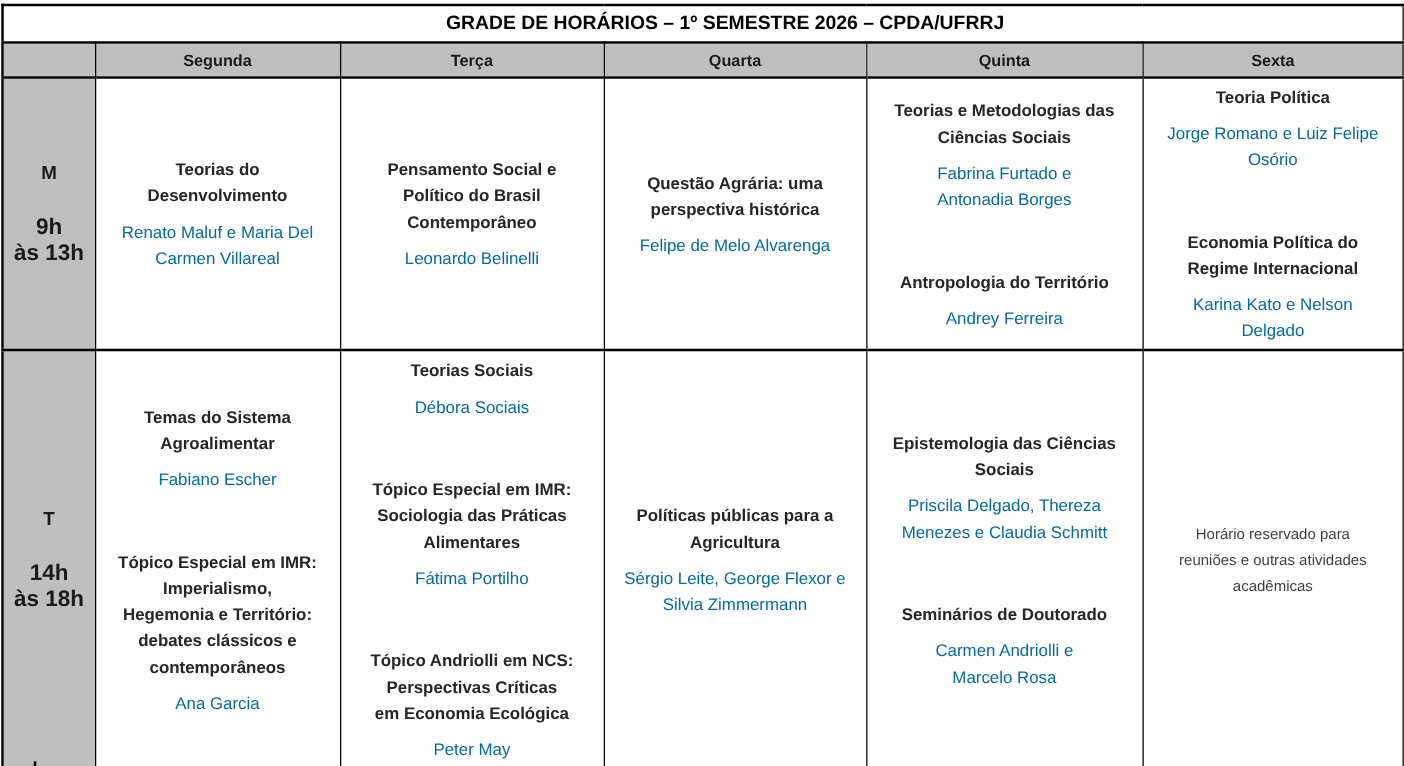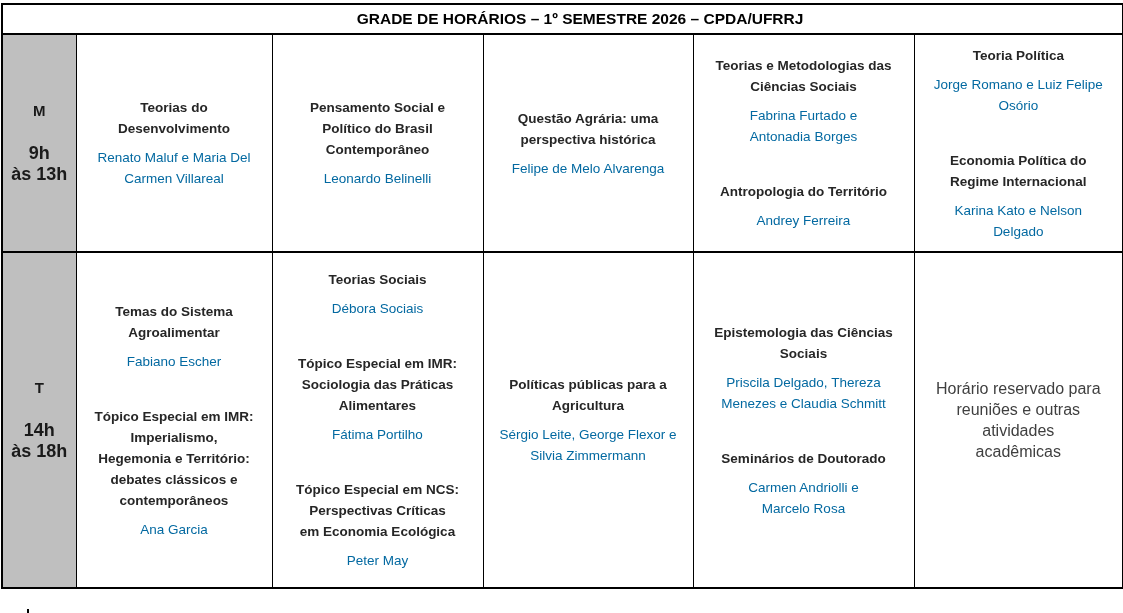--- a/index.html
+++ b/index.html
@@ -61,37 +61,37 @@
   }
   .period-letter {
     font-size: 15px;
     margin-bottom: 24px;
   }
   .period-time {
     font-size: 18px;
     line-height: 21px;
     white-space: pre-line;
   }
-  .course + .course { margin-top: 34px; }
+  .course + .course { margin-top: 45px; }
   .course-title {
     font-weight: bold;
     font-size: 13.5px;
     line-height: 21px;
     white-space: pre-line;
     color: #262626;
   }
   .course-prof {
     font-size: 13.5px;
     line-height: 21px;
     margin-top: 8px;
     white-space: pre-line;
     color: #0369a1;
   }
   .cell-note {
-    font-size: 16px;
+    font-size: 12px;
     line-height: 21px;
     white-space: pre-line;
     color: #3f3f3f;
   }
   .caret-mark {
     position: absolute;
     left: 27px;
     top: 606px;
     width: 2px;
     height: 7px;
@@ -108,20 +108,28 @@
       <col style="width:196px">
       <col style="width:211px">
       <col style="width:210px">
       <col style="width:221px">
       <col style="width:209px">
     </colgroup>
     <tbody>
         <tr class="title-row">
       <td colspan="6">GRADE DE HORÁRIOS – 1º SEMESTRE 2026 – CPDA/UFRRJ</td>
     </tr>
+    <tr class="header-row">
+      <td></td>
+      <td>Segunda</td>
+      <td>Terça</td>
+      <td>Quarta</td>
+      <td>Quinta</td>
+      <td>Sexta</td>
+    </tr>
 
     <tr class="body-row row-m">
       <td class="time-cell">
         <div class="period-letter">M</div>
         <div class="period-time">9h
 às 13h</div>
       </td>
       <td>
         <div class="course">
           <div class="course-title">Teorias do
@@ -198,21 +206,21 @@
           <div class="course-title">Teorias Sociais</div>
           <div class="course-prof">Débora Sociais</div>
         </div>
         <div class="course">
           <div class="course-title">Tópico Especial em IMR:
 Sociologia das Práticas
 Alimentares</div>
           <div class="course-prof">Fátima Portilho</div>
         </div>
         <div class="course">
-          <div class="course-title">Tópico Especial em NCS:
+          <div class="course-title">Tópico Andriolli em NCS:
 Perspectivas Críticas
 em Economia Ecológica</div>
           <div class="course-prof">Peter May</div>
         </div>
       </td>
       <td>
         <div class="course">
           <div class="course-title">Políticas públicas para a
 Agricultura</div>
           <div class="course-prof">Sérgio Leite, George Flexor e

